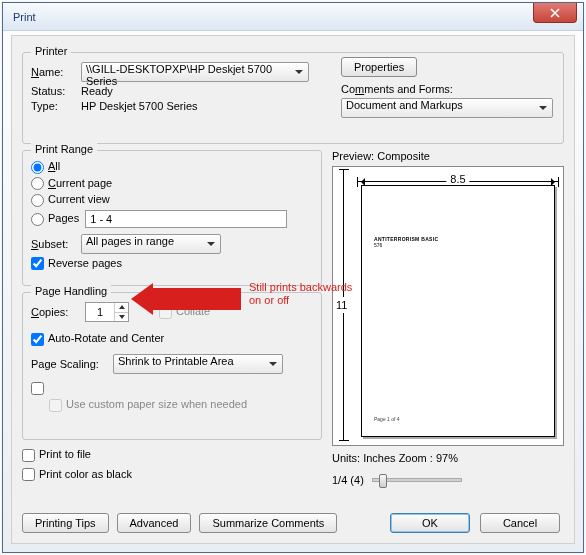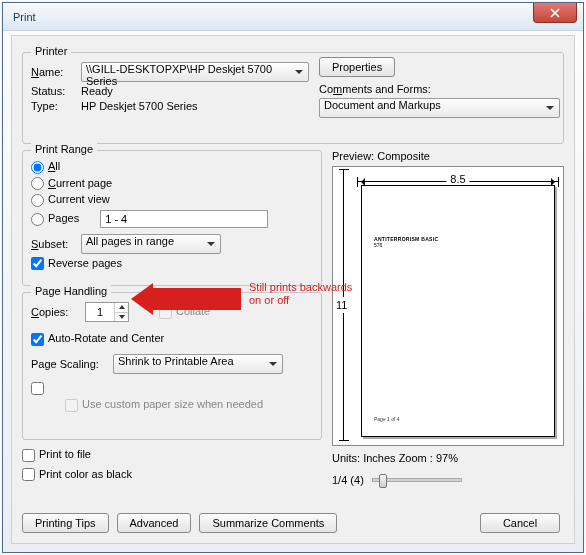--- a/index.html
+++ b/index.html
@@ -92,21 +92,21 @@
           </div>
         </div>
         <div class="right-col">
           <div class="row" style="justify-content:flex-start; margin-top:-2px;">
             <div class="btn">Properties</div>
           </div>
           <div class="row" style="margin-top:6px;">
             <span><span>Co</span><u>m</u><span>ments and Forms:</span></span>
           </div>
           <div class="row">
-            <div class="select" style="width:241px;">
+            <div class="select" style="width:212px;">
                 <span>Document and Markups</span>
               </div>
           </div>
         </div>
       </div>
     </div>
 
     <div class="cols">
       <div class="left-col">
 
@@ -116,21 +116,21 @@
               <label><input type="radio" checked="" style=""><u>A</u><span>ll</span></label>
             </div>
           <div class="row">
               <label><input type="radio" style=""><u>C</u><span>urrent page</span></label>
             </div>
           <div class="row">
               <label><input type="radio" style=""><span>Current view</span></label>
             </div>
           <div class="row">
             <label><input type="radio" style=""><span>Pages</span></label>
-            <input type="text" class="txt" style="width: 168px; margin-left: 21px;" value="1 - 4">
+            <input type="text" class="txt" style="width: 202px; margin-left: 6px;" value="1 - 4">
           </div>
           <div class="row" style="margin-top:6px;">
             <span class="lbl" style="width:50px;"><u>S</u><span>ubset:</span></span>
             <div class="select" style="width:140px;">
                 <span>All pages in range</span>
               </div>
           </div>
           <div class="row">
               <label><input type="checkbox" checked="" style=""><span>Reverse pages</span></label>
             </div>
@@ -162,21 +162,21 @@
             </div>
           <div class="row" style="margin-top:8px;">
             <span class="lbl" style="width:82px;">Page Scaling:</span>
             <div class="select" style="width:170px;">
                 <span>Shrink to Printable Area</span>
               </div>
           </div>
           <div class="row" style="margin-top:8px;">
               <label><input type="checkbox" style=""></label>
             </div>
-          <div class="row disabled" style="margin-left:34px;">
+          <div class="row disabled" style="margin-left:18px;">
               <label><input type="checkbox" disabled="" style=""><span>Use custom paper size when needed</span></label>
             </div>
         </div>
 
         <div class="row" style="margin-top:8px;">
             <label><input type="checkbox" style=""><span>Print to file</span></label>
           </div>
         <div class="row" style="margin-top:6px;">
             <label><input type="checkbox" style=""><span>Print color as black</span></label>
           </div>
@@ -210,20 +210,21 @@
         </div>
       </div>
     </div>
 
     <div class="footer-btns">
       <div class="btn">Printing Tips</div>
       <div class="btn">Advanced</div>
       <div class="btn">Summarize Comments</div>
     </div>
     <div class="okcancel">
+      <div class="btn default" style="min-width:80px;">OK</div>
       <div class="btn" style="min-width:80px;">Cancel</div>
     </div>
   </div>
 
   <div class="arrow-callout">
     <div class="arrow-body" style="top:257px; left:148px; width:90px; height:22px;"></div>
     <div class="arrow-head" style="top:252px; left:128px; border-top:16px solid transparent; border-bottom:16px solid transparent; border-right:22px solid #d7201e;"></div>
     <div class="callout-text" style="top:250px; left:246px; width:280px;">
       <div>Still prints backwards</div>
       <div>on or off</div>

